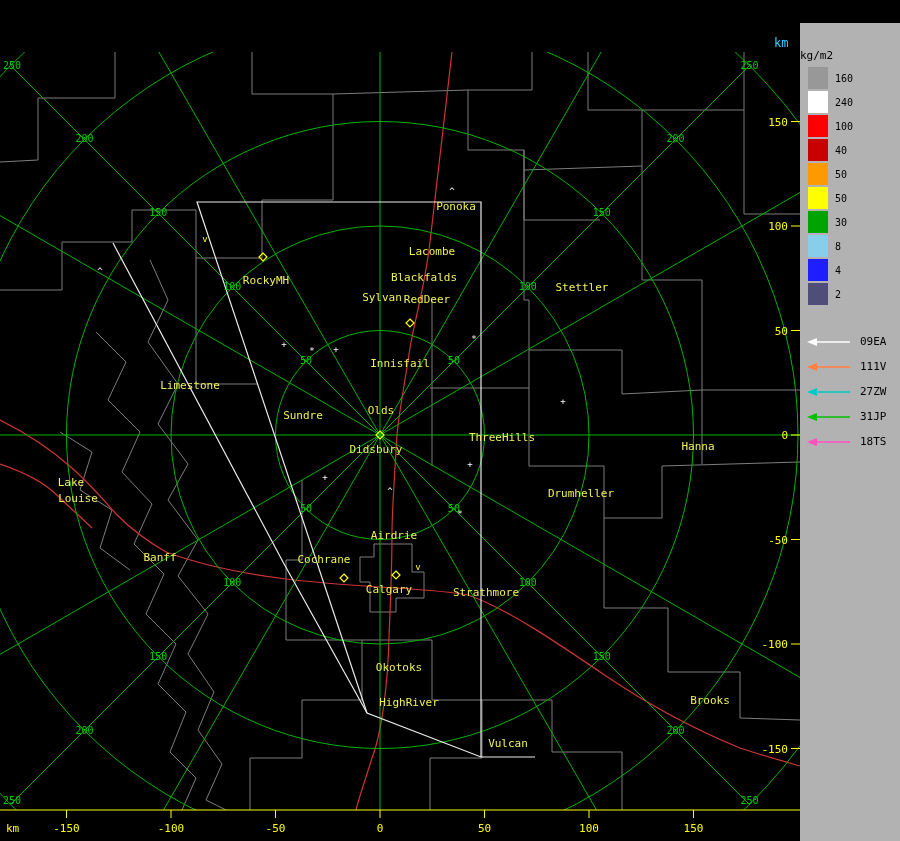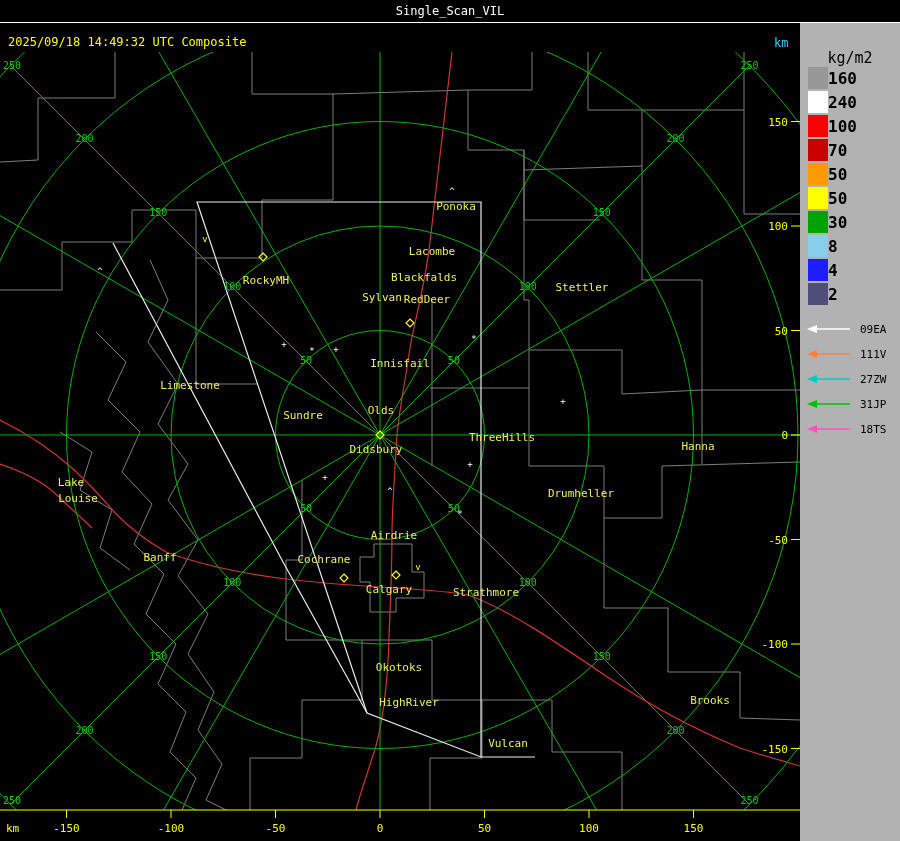--- a/index.html
+++ b/index.html
@@ -4,39 +4,35 @@
 <style>
   html,body{margin:0;padding:0;background:#000;}
   .screen{position:relative;width:900px;height:841px;background:#000;overflow:hidden;
           font-family:"DejaVu Sans Mono",monospace;}
   .title-bar{position:absolute;top:0;left:0;width:900px;height:22px;background:#000;
              border-bottom:1px solid #ffffff;color:#ffffff;font-size:12px;text-align:center;line-height:22px;}
   .timestamp{position:absolute;top:35px;left:8px;color:#ffff00;font-size:12px;white-space:pre;}
   .km-top{position:absolute;top:36px;left:774px;color:#35d2ff;font-size:12px;}
   .radar-svg{position:absolute;top:52px;left:0;}
   .panel{position:absolute;left:800px;top:23px;width:100px;height:818px;background:#b2b2b2;}
-  .units{position:absolute;top:26px;left:0;width:100%;text-align:center;color:#000;font-size:15px;}
+  .units{position:absolute;top:26px;left:0;width:100%;color:#000;font-size:11px;}
   .scale{position:absolute;top:44px;left:8px;}
   .scale-row{display:flex;align-items:center;height:22px;margin-bottom:2px;}
   .scale-box{width:20px;height:22px;flex:0 0 20px;}
-  .scale-label{color:#000;font-size:16px;font-weight:bold;}
+  .scale-label{margin-left:7px;color:#000;font-size:10px;}
   .sites{position:absolute;top:300px;left:6px;}
-  .site-row{display:flex;align-items:flex-start;height:25px;}
+  .site-row{display:flex;align-items:flex-end;height:25px;}
   .site-label{margin-left:8px;color:#000;font-size:11px;}
 </style>
 </head>
 <body>
 
 <div class="screen">
 
-  <div class="title-bar">
-    <span>Single_Scan_VIL</span>
-  </div>
-
-  <span class="timestamp">2025/09/18 14:49:32 UTC Composite</span>
+
   <span class="km-top">km</span>
 
   <svg id="radar-svg" class="radar-svg" width="800" height="789">
       <defs>
         <clipPath id="mapclip">
           <rect x="0" y="0" width="800" height="758"></rect>
         </clipPath>
       </defs>
       <g clip-path="url(#mapclip)">
         <g>
@@ -206,21 +202,21 @@
         <div class="scale-row">
           <div class="scale-box" style="background: rgb(255, 255, 255);"></div>
           <span class="scale-label">240</span>
         </div>
         <div class="scale-row">
           <div class="scale-box" style="background: rgb(250, 0, 0);"></div>
           <span class="scale-label">100</span>
         </div>
         <div class="scale-row">
           <div class="scale-box" style="background: rgb(200, 0, 0);"></div>
-          <span class="scale-label">70</span>
+          <span class="scale-label">40</span>
         </div>
         <div class="scale-row">
           <div class="scale-box" style="background: rgb(255, 153, 0);"></div>
           <span class="scale-label">50</span>
         </div>
         <div class="scale-row">
           <div class="scale-box" style="background: rgb(255, 255, 0);"></div>
           <span class="scale-label">50</span>
         </div>
         <div class="scale-row">

